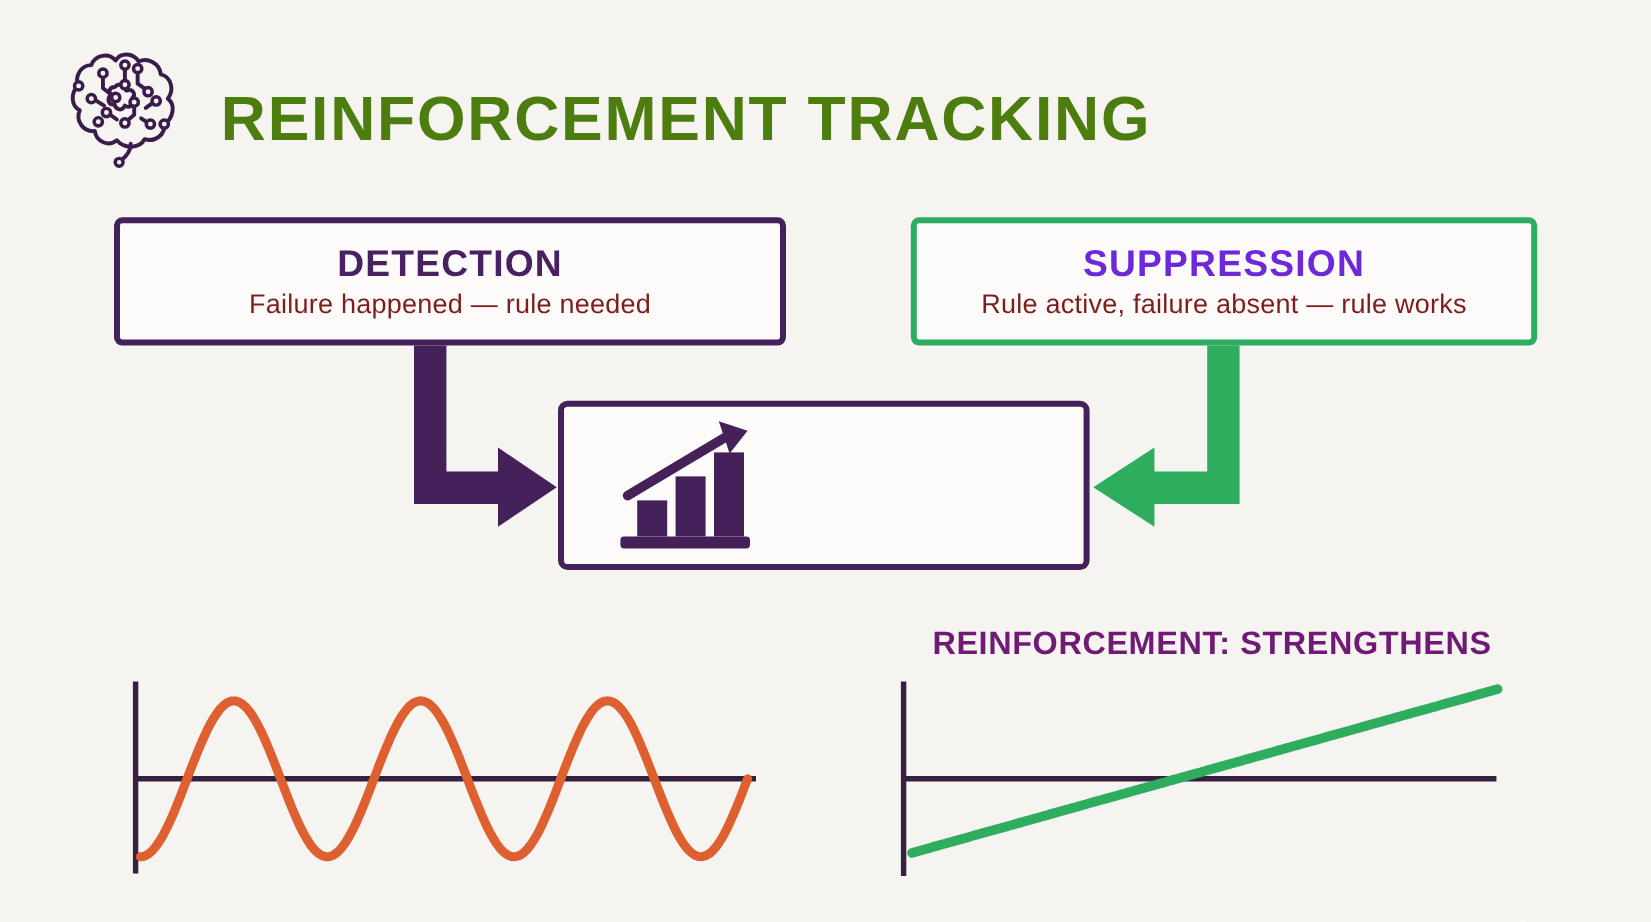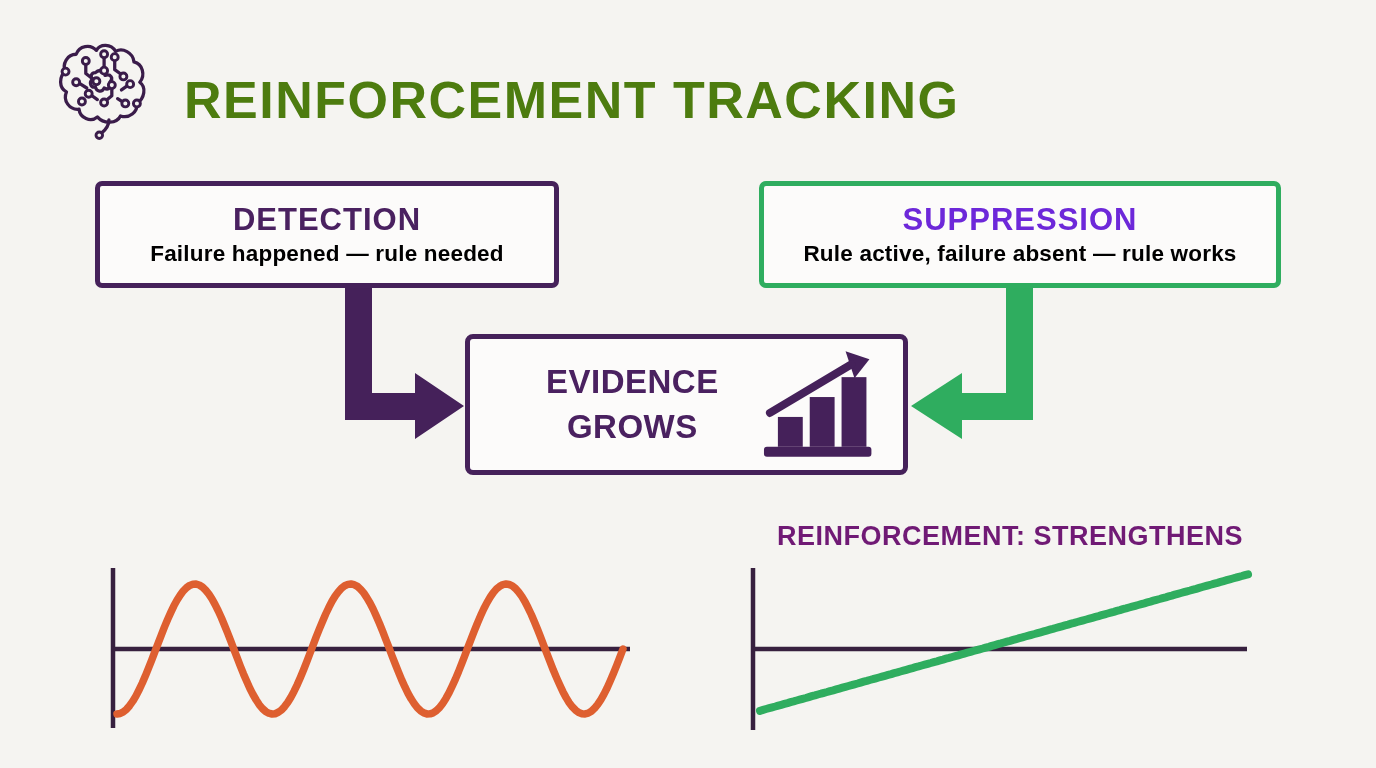--- a/index.html
+++ b/index.html
@@ -16,22 +16,22 @@
     color:#4d7c0f; white-space:nowrap;
   }
   
   .box {
     position:absolute; box-sizing:border-box;
     border:5px solid #45215A; border-radius:7px; background:#FCFBFA;
     display:flex; flex-direction:column; align-items:center; justify-content:center;
     gap:3px;
   }
   .box-title { font-size:31px; font-weight:800; letter-spacing:1px; color:#4A2160; }
-  .box-sub { font-size:22.5px; color:#000000; letter-spacing:0.2px;font-weight:bold; }
-  .detection   { left:95px;  top:181px; width:464px; height:107px; }
+  .box-sub { font-size:22.5px; color:#7f1d1d; letter-spacing:0.2px; }
+  .detection   { left:95px;  top:181px; width:560px; height:107px; }
   .suppression { left:759px; top:181px; width:522px; height:107px; border-color:#2FAD5F; }
   .suppression .box-title { color:#6d28d9; }
   .evidence {
     left:465px; top:334px; width:443px; height:141px; border-radius:8px;
     flex-direction:row; justify-content:space-between; padding:0 26px 0 40px;
   }
   .evidence-title {
     font-size:33px; font-weight:800; color:#4A2160; text-align:center;
     width:250px; line-height:1.35; letter-spacing:0.5px;
   }
@@ -97,21 +97,20 @@
     <div class="box-title">DETECTION</div>
     <div class="box-sub">Failure happened — rule needed</div>
   </section>
 
   <section class="box suppression">
     <div class="box-title">SUPPRESSION</div>
     <div class="box-sub">Rule active, failure absent — rule works</div>
   </section>
 
   <section class="box evidence">
-    <div class="evidence-title">EVIDENCE GROWS</div>
     <svg width="122" height="112" viewBox="0 0 120 112">
       <g fill="#45215A">
         <rect x="6" y="98" width="108" height="10" rx="3"></rect>
         <rect x="20" y="68" width="25" height="30"></rect>
         <rect x="52" y="48" width="25" height="50"></rect>
         <rect x="84" y="28" width="25" height="70"></rect>
         <polygon points="88,2 112,10 97,29"></polygon>
       </g>
       <line x1="12" y1="64" x2="94" y2="15" stroke="#45215A" stroke-width="8" stroke-linecap="round"></line>
     </svg>

